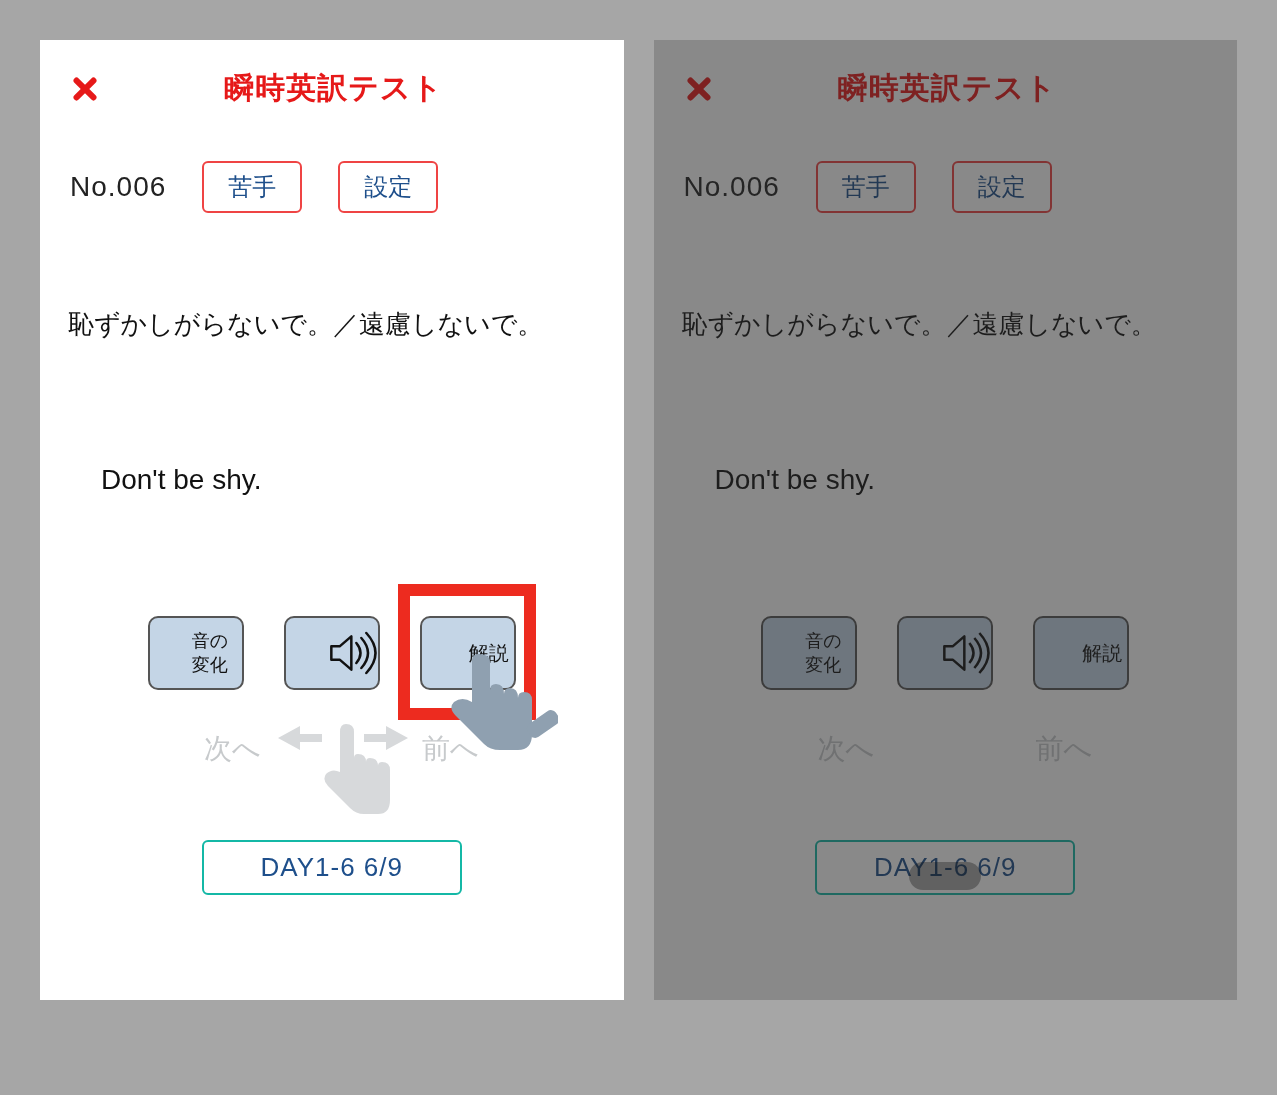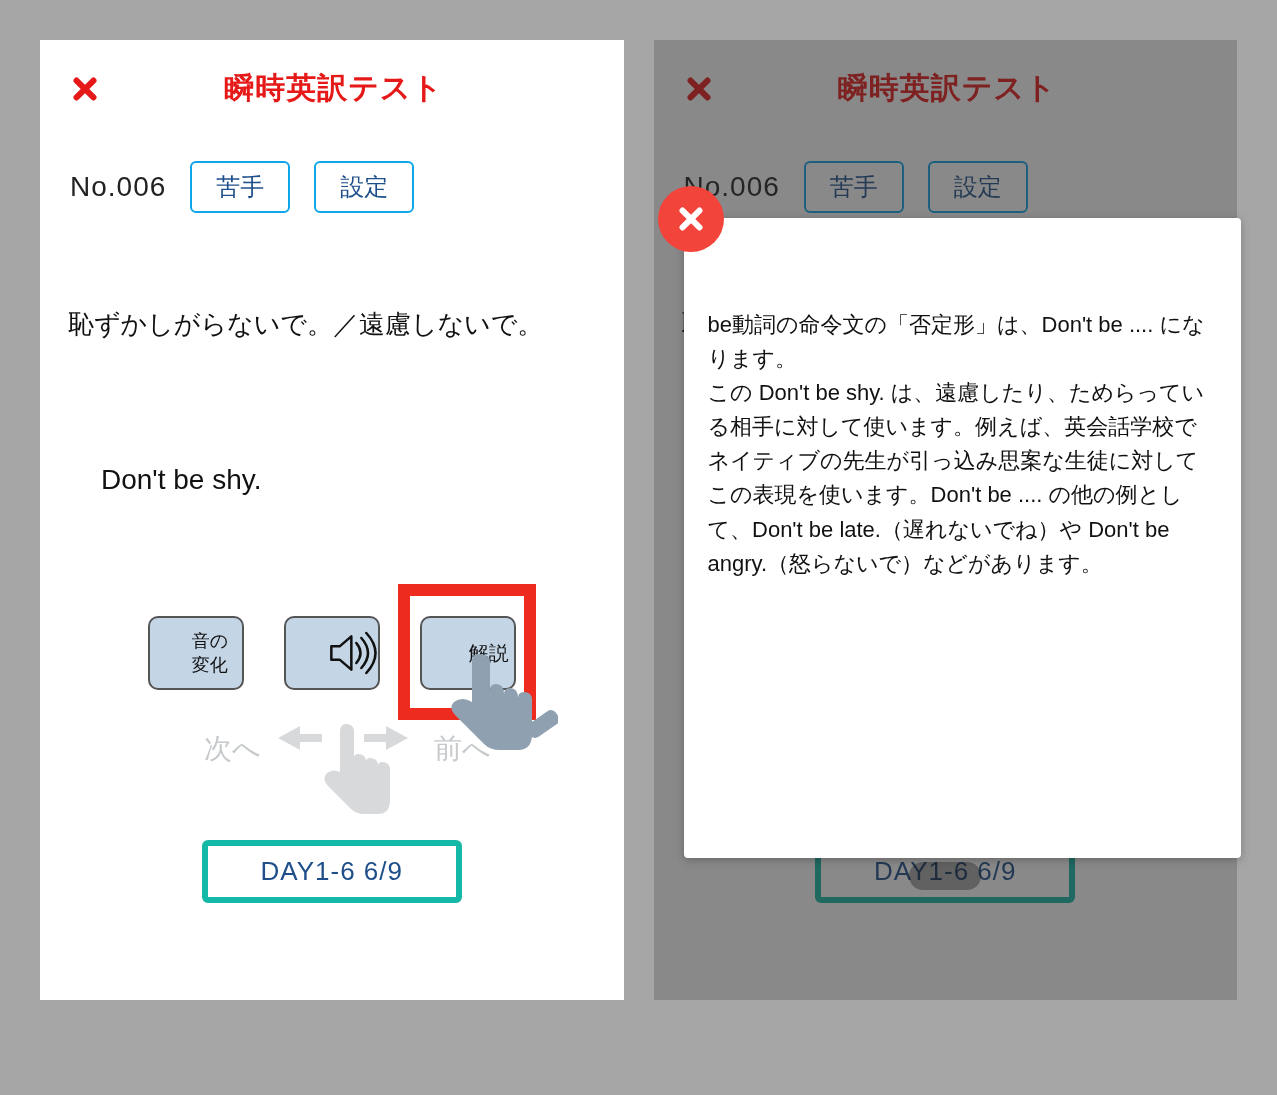--- a/index.html
+++ b/index.html
@@ -56,30 +56,30 @@
     font-size: 30px;
     font-weight: 600;
     letter-spacing: 1px;
     margin-left: -30px; 
   }
 
   
   .row2 {
     display: flex;
     align-items: center;
-    gap: 24px;
+    gap: 36px;
     padding: 52px 14px 0 30px;
   }
   .no-label {
     font-size: 28px;
     color: #222;
     letter-spacing: 1px;
   }
   .chip {
-    border: 2px solid #0ea5e9;
+    border: 2px solid #ef4444;
     color: #1e4f8b;
     border-radius: 6px;
     padding: 8px 24px;
     font-size: 24px;
     background: transparent;
   }
 
   
   .jp-sentence {
     font-size: 26px;
@@ -141,32 +141,32 @@
     margin-left: 34px;
   }
   .swipe-label-left, .swipe-label-right {
     position: absolute;
     top: 34px;
     font-size: 28px;
     color: #c7cacc;
     font-weight: 500;
   }
   .swipe-label-left { left: 130px; }
-  .swipe-label-right { left: 360px; }
+  .swipe-label-right { left: 348px; }
   .swipe-graphic {
     position: absolute;
     left: 200px; top: 0;
     color: #d7d9db;
   }
 
   
   .progress-pill {
     margin: 24px auto 8px auto;
     width: 260px;
-    border: 6px solid #14b8a6;
+    border: 2px solid #14b8a6;
     color: #1e4f8b;
     border-radius: 6px;
     padding: 10px 0;
     text-align: center;
     font-size: 26px;
     letter-spacing: 1px;
   }
 
   
   .popup {
@@ -302,18 +302,13 @@
   <div class="swipe-hint">
     <div class="swipe-label-left">次へ</div>
     <div class="swipe-label-right">前へ</div>
   </div>
 
   <div class="dim-slider"></div>
   <div class="progress-pill">DAY1-6  6/9</div>
 
   <div class="dim-overlay"></div>
 
-  <div class="popup">
-    <div class="popup-close"></div>
-    <div style="white-space:pre-line;">be動詞の命令文の「否定形」は、Don't be .... になります。
-この Don't be shy. は、遠慮したり、ためらっている相手に対して使います。例えば、英会話学校でネイティブの先生が引っ込み思案な生徒に対してこの表現を使います。Don't be .... の他の例として、Don't be late.（遅れないでね）や Don't be angry.（怒らないで）などがあります。</div>
-  </div>
 </div>
 
 </body></html>

